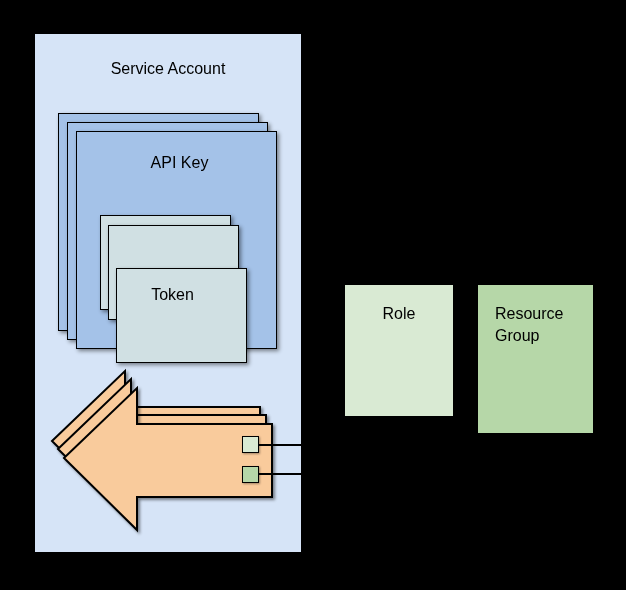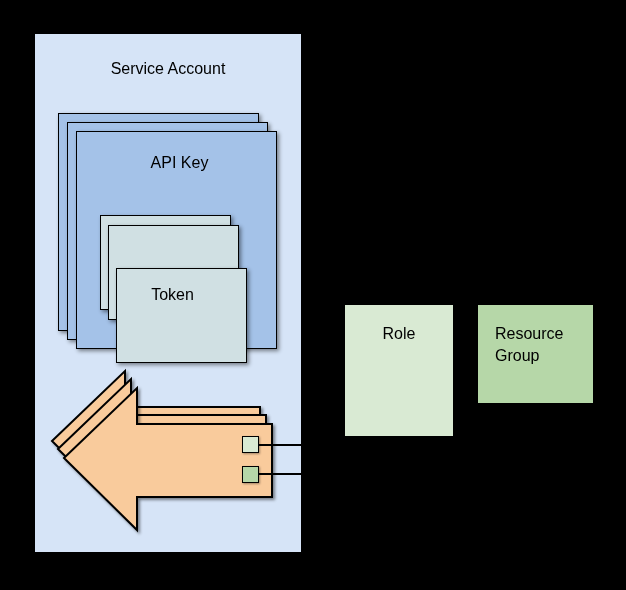--- a/index.html
+++ b/index.html
@@ -96,32 +96,31 @@
     background: #000000;
     left: 258px;
     width: 44px;
   }
   .conn-role     { top: 444px; }
   .conn-resource { top: 473px; }
   
   .flat-box {
     position: absolute;
     box-sizing: border-box;
-    margin-top: 20px;
   }
   .role-box {
     left: 345px; top: 285px;
     width: 108px; height: 131px;
     background: #d9ead3;
     padding-top: 19px;
     text-align: center;
   }
   .resource-box {
     left: 478px; top: 285px;
-    width: 115px; height: 98px;
+    width: 115px; height: 148px;
     background: #b6d7a8;
     padding: 18px 10px 0 17px;
     text-align: left;
   }
   .resource-box .label {
     white-space: normal;
     line-height: 22px;
   }
   .role-box .label { line-height: 20px; }
 </style>

